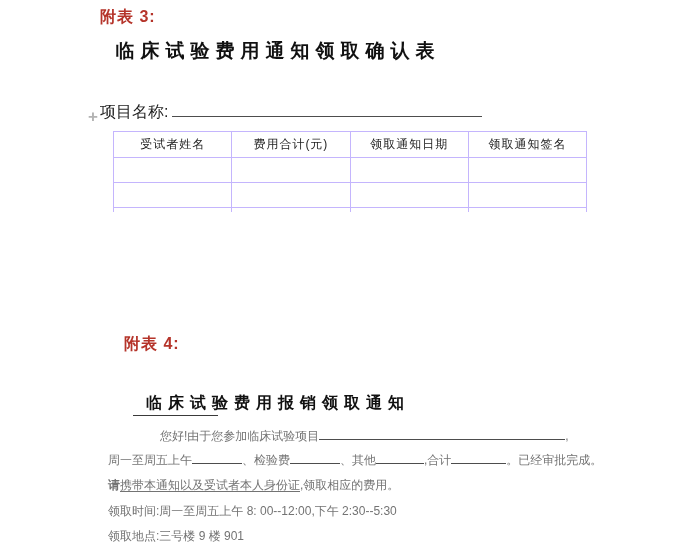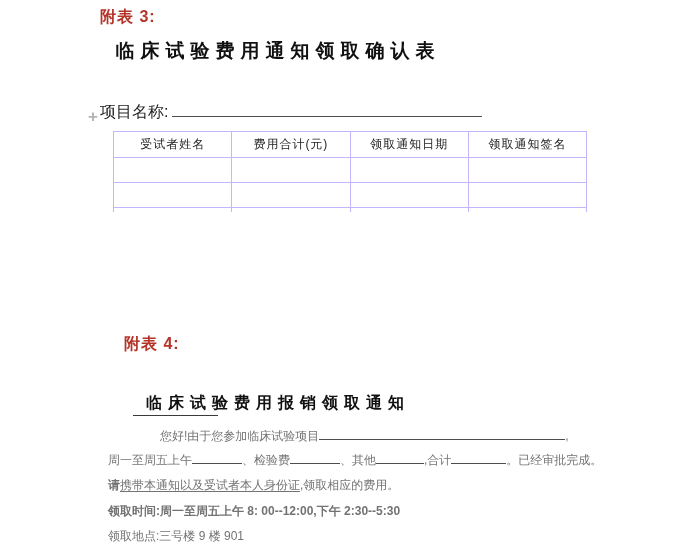--- a/index.html
+++ b/index.html
@@ -40,21 +40,21 @@
 
   .bodyline { position:absolute; left:108px; margin:0; font-size:12px; white-space:nowrap; color:#737373; }
   .greet   { top:427px; text-indent:52px; }
   .greet-blank   { width:246px; }
   .expense { top:451px; }
   .exp-blank-1 { width:50px; } .exp-blank-2 { width:50px; }
   .exp-blank-3 { width:48px; } .exp-blank-4 { width:55px; }
   .carry   { top:477px; }
   .carry-bold { font-weight:bold; }
   .carry-underline { font-weight:normal; text-decoration:underline; text-underline-offset:2px; }
-  .time    { top:503px;font-weight:bold; }
+  .time    { top:503px; }
   .place   { top:528px; }
 </style>
 </head>
 <body>
 
 <div class="page">
 
   <div class="red-label lbl3">附表 3:</div>
 
   <h1 class="doc-title title1">临床试验费用通知领取确认表</h1>

